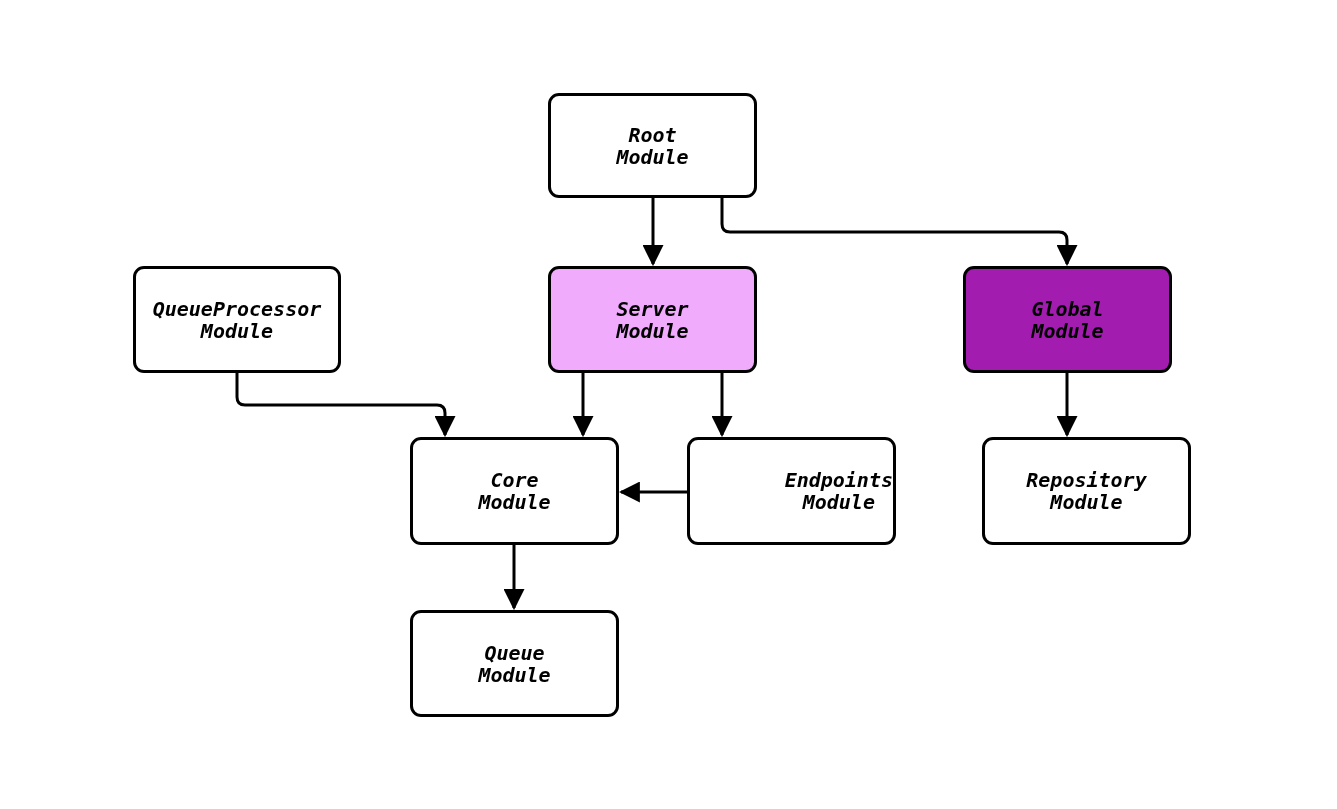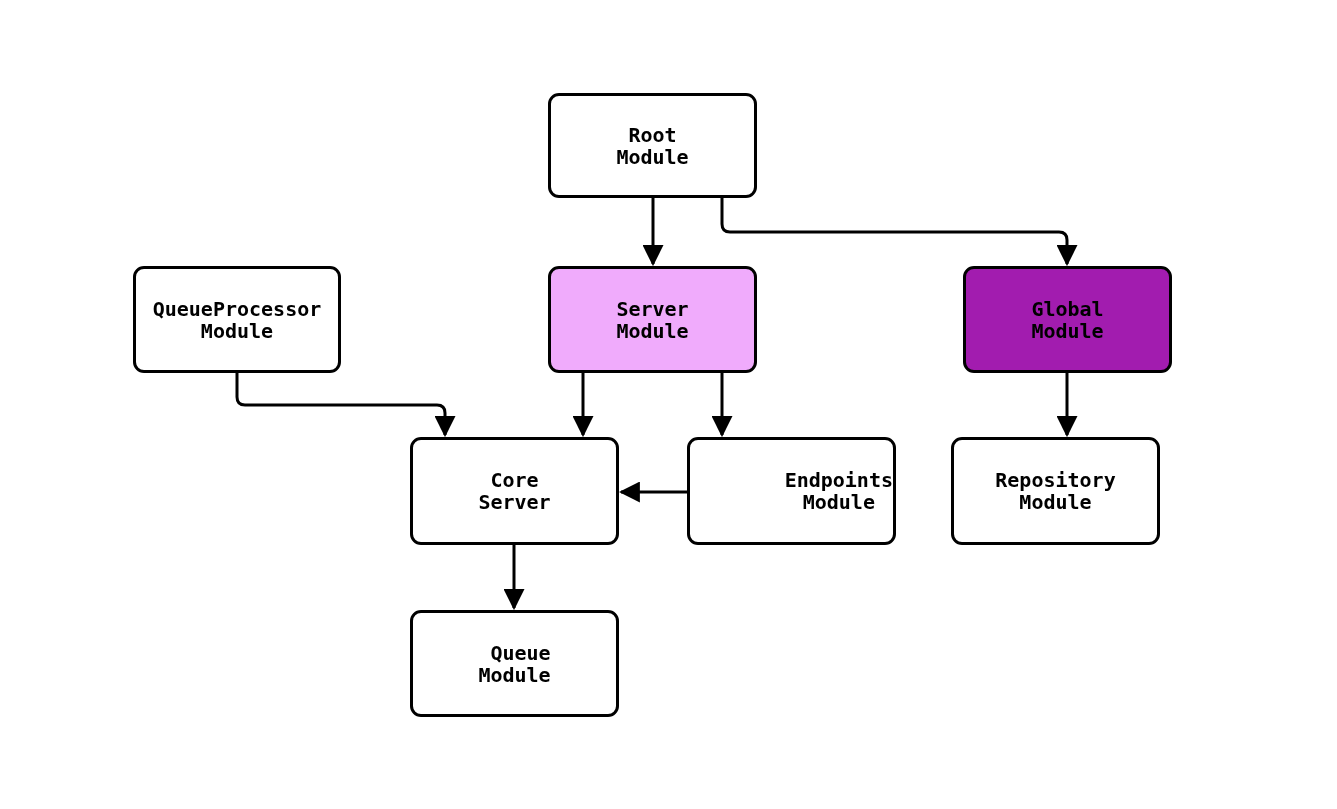--- a/index.html
+++ b/index.html
@@ -7,20 +7,21 @@
     padding: 0;
     background: #ffffff;
   }
   .canvas {
     position: relative;
     width: 1337px;
     height: 809px;
     background: #ffffff;
     overflow: hidden;
     font-family: "DejaVu Sans Mono", "Liberation Mono", monospace;
+    font-style: italic;
   }
   #edge-layer {
     position: absolute;
     left: 0;
     top: 0;
     width: 1337px;
     height: 809px;
   }
   .node {
     position: absolute;
@@ -62,21 +63,21 @@
   <div id="node-layer">
       <div class="node" style="left: 548px; top: 93px; width: 209px; height: 105px; background: rgb(255, 255, 255); border-color: rgb(0, 0, 0);"><span>Root
 Module</span></div>
       <div class="node" style="left: 133px; top: 266px; width: 208px; height: 107px; background: rgb(255, 255, 255); border-color: rgb(0, 0, 0);"><span>QueueProcessor
 Module</span></div>
       <div class="node" style="left: 548px; top: 266px; width: 209px; height: 107px; background: #f0abfc; border-color: rgb(0, 0, 0);"><span>Server
 Module</span></div>
       <div class="node" style="left: 963px; top: 266px; width: 209px; height: 107px; background: #a21caf; border-color: rgb(0, 0, 0);"><span>Global
 Module</span></div>
       <div class="node" style="left: 410px; top: 437px; width: 209px; height: 108px; background: rgb(255, 255, 255); border-color: rgb(0, 0, 0);"><span>Core
-Server</span></div>
+Module</span></div>
       <div class="node" style="left: 687px; top: 437px; width: 209px; height: 108px; background: rgb(255, 255, 255); border-color: rgb(0, 0, 0); justify-content: flex-end;"><span>Endpoints
 Module</span></div>
-      <div class="node" style="left: 951px; top: 437px; width: 209px; height: 108px; background: rgb(255, 255, 255); border-color: rgb(0, 0, 0);"><span>Repository
+      <div class="node" style="left: 982px; top: 437px; width: 209px; height: 108px; background: rgb(255, 255, 255); border-color: rgb(0, 0, 0);"><span>Repository
 Module</span></div>
-      <div class="node" style="left: 410px; top: 610px; width: 209px; height: 107px; background: rgb(255, 255, 255); border-color: rgb(0, 0, 0); text-align: right;"><span>Queue
+      <div class="node" style="left: 410px; top: 610px; width: 209px; height: 107px; background: rgb(255, 255, 255); border-color: rgb(0, 0, 0);"><span>Queue
 Module</span></div>
     </div>
 </div>
 
 </body></html>

